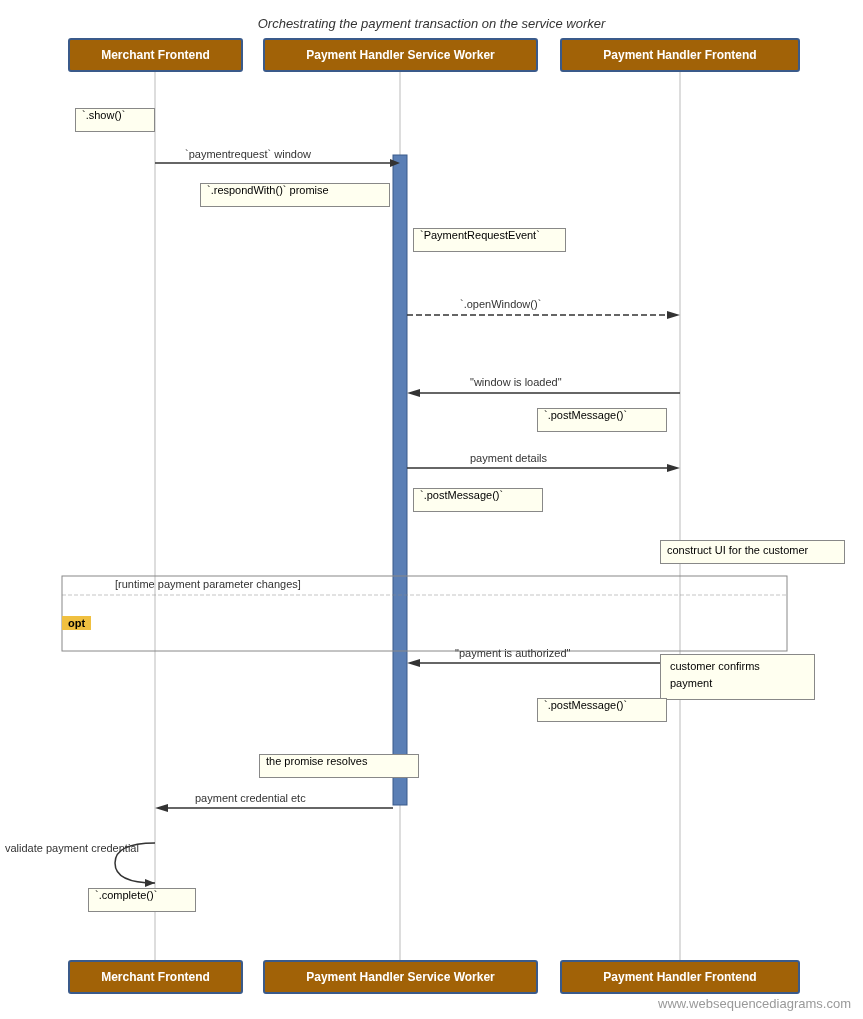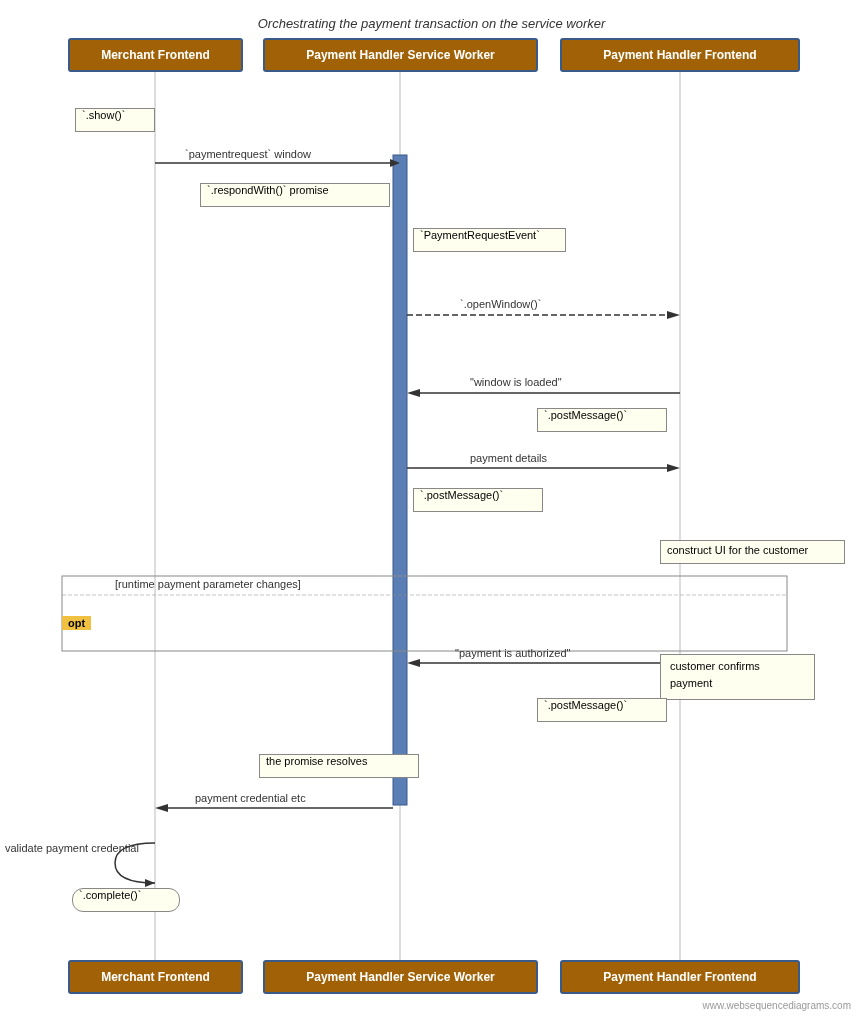--- a/index.html
+++ b/index.html
@@ -65,21 +65,21 @@
       left: 0;
       width: 863px;
       height: 1019px;
       pointer-events: none;
     }
     .watermark {
       position: absolute;
       bottom: 8px;
       right: 12px;
       font-family: Arial, sans-serif;
-      font-size: 10px;
+      font-size: 13px;
       color: #999;
     }
   </style>
 </head>
 <body>
 
 <div class="diagram-container">
   <div class="title">Orchestrating the payment transaction on the service worker</div>
 
   <svg class="arrows-svg">
@@ -205,18 +205,18 @@
   </div>
 
   <div class="arrow-label" style="left:195px; top:792px;">
     <span>payment credential etc</span>
   </div>
 
   <div class="arrow-label" style="left:5px; top:842px;">
     <span>validate payment credential</span>
   </div>
 
-  <div class="note-folded" style="left:72px; top:888px; width:108px; height:24px;border-radius:11px;">
+  <div class="note-folded" style="left:88px; top:888px; width:108px; height:24px;">
     <span>`.complete()`</span>
   </div>
 
   <div class="watermark">www.websequencediagrams.com</div>
 </div>
 
 </body></html>

